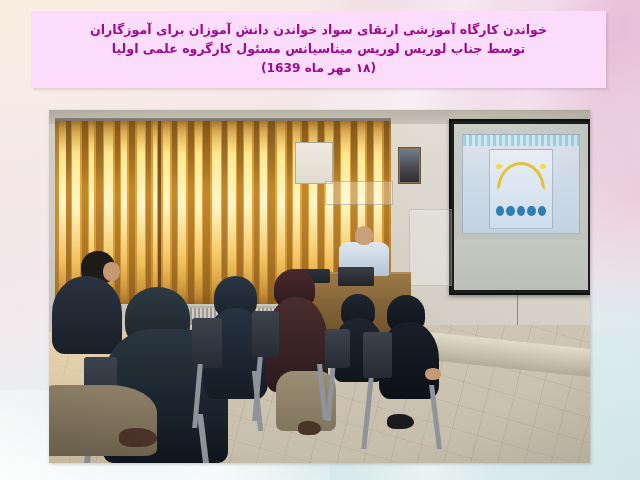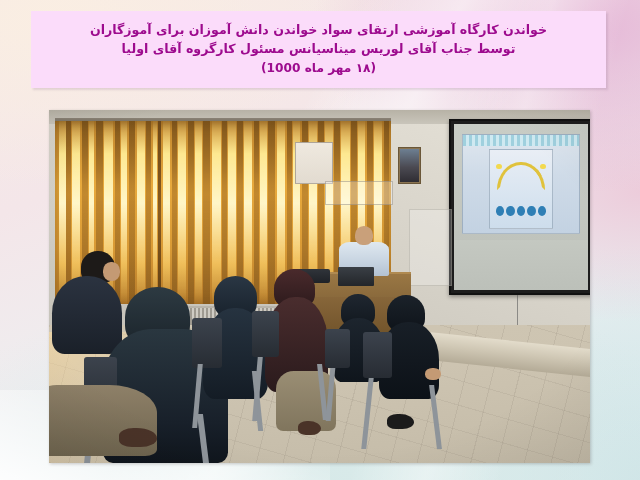--- a/index.html
+++ b/index.html
@@ -338,22 +338,22 @@
 </head>
 <body>
 
 <div class="slide">
 
   <div class="bg-sheen"></div>
   <div class="bg-corner-white"></div>
 
   <div class="title-banner">
     <div class="title-line">خواندن کارگاه آموزشی ارتقای سواد خواندن دانش آموزان برای آموزگاران</div>
-    <div class="title-line">توسط جناب آقای لوریس میناسیانس مسئول کارگروه آقای اولیا</div>
-    <div class="title-line date">(۱۸ مهر ماه 1000)</div>
+    <div class="title-line">توسط جناب لوریس لوریس میناسیانس مسئول کارگروه علمی اولیا</div>
+    <div class="title-line date">(۱۸ مهر ماه 1639)</div>
   </div>
 
   <div class="photo">
     <div class="photo-inner">
 
       <div class="wall"></div>
       <div class="wall-right"></div>
       <div class="ceiling"></div>
 
       <div class="curtain-rail"></div>

